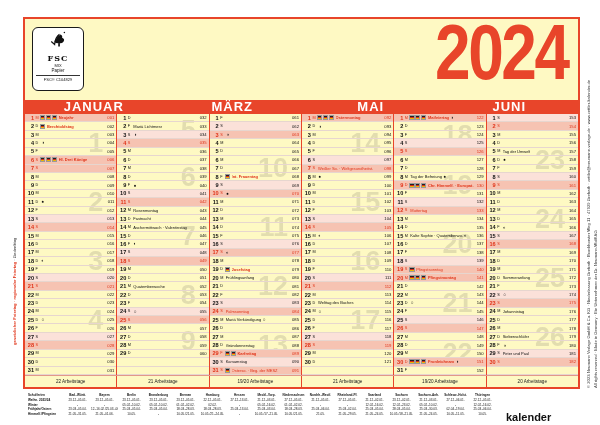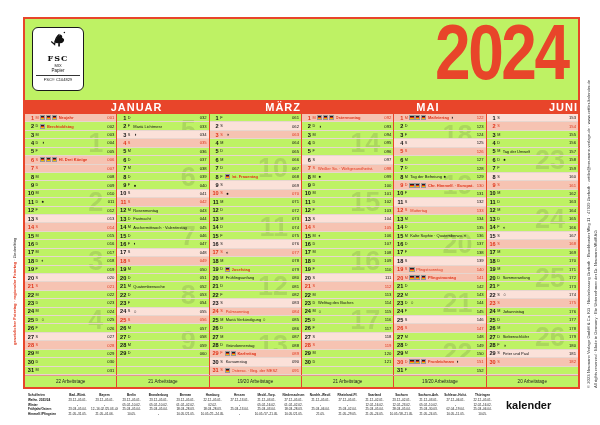--- a/index.html
+++ b/index.html
@@ -1,34 +1,34 @@
 <!DOCTYPE html>
 <html lang="de" style="--accent: #e8452a; --sunbg: #f6c3b2; --satbg: #fbe1d9; --redtx: #e03318;"><head>
 <meta charset="utf-8">
 <style>
   html,body{margin:0;padding:0;}
   body{width:600px;height:425px;background:#ffffff;font-family:"Liberation Sans",sans-serif;position:relative;overflow:hidden;}
   .page{position:absolute;inset:0;background:#fff;}
 
   
-  .frame{position:absolute;left:23px;top:17px;width:557px;height:372px;border:2px solid var(--accent);box-sizing:border-box;background:#bef264;}
+  .frame{position:absolute;left:23px;top:17px;width:557px;height:372px;border:2px solid var(--accent);box-sizing:border-box;background:#fef9c3;}
 
   
   .topstrip{position:absolute;left:0;top:0;width:100%;height:81px;}
   .fsc-box{position:absolute;left:7px;top:8px;width:52px;height:64px;border:1.3px solid #1a1a1a;border-radius:6px;box-sizing:border-box;text-align:center;padding-top:2px;background:#fff;}
   .fsc-tree{height:20px;}
   .fsc-name{font-family:"DejaVu Serif",serif;font-weight:bold;font-size:8px;letter-spacing:1px;line-height:1.1;color:#111;}
   .fsc-mix{font-size:4px;color:#111;line-height:1.3;}
   .fsc-papier{font-size:4.5px;color:#111;line-height:1.4;}
   .fsc-code{font-size:4px;color:#111;border-top:0.8px solid #333;margin:1px 3px 0 3px;padding-top:1px;}
   .year{position:absolute;right:10px;top:-6px;font-size:78px;font-weight:800;color:var(--accent);letter-spacing:-3px;transform:scale(0.82,1.0);transform-origin:right top;line-height:1;}
 
   
   .mheader{position:absolute;left:0;top:81px;width:100%;height:14px;background:var(--accent);display:flex;}
-  .mheader .mh-cell{flex:1;color:#fff;font-weight:bold;font-size:11px;letter-spacing:1px;text-align:right;line-height:14px;}
+  .mheader .mh-cell{flex:1;color:#fff;font-weight:bold;font-size:13px;letter-spacing:1px;text-align:center;line-height:14px;}
   .mheader .mh-cell + .mh-cell{border-left:1px solid #fff0;}
 
   
   .mbody{position:absolute;left:0;top:95px;width:100%;height:261px;display:flex;}
   .mcol{flex:1;position:relative;overflow:hidden;}
   .mcol + .mcol{border-left:0.8px solid var(--accent);}
   .days{position:absolute;inset:0;display:grid;grid-template-rows:repeat(31,1fr);}
   .row{display:flex;align-items:center;font-size:4.2px;color:#111;border-bottom:0.5px solid #e7d6cf;padding:0 2px 0 2px;position:relative;z-index:1;box-sizing:border-box;min-width:0;}
   .row .dnum{width:7px;font-weight:bold;font-size:5.6px;text-align:right;flex:none;}
   .row .dwd{width:4.5px;margin-left:1.5px;font-size:3.8px;flex:none;}
@@ -51,21 +51,21 @@
 
   
   .footer{position:absolute;left:28px;top:393px;display:grid;grid-template-columns:36px repeat(16,27px);line-height:1.55;}
   .f-cell{font-size:3.1px;color:#111;text-align:center;white-space:nowrap;overflow:hidden;}
   .f-head{font-weight:bold;}
   .f-label{text-align:left;font-weight:bold;}
 
   
   .zlogo{position:absolute;left:506px;top:396px;text-align:right;color:#101010;}
   .zlogo .z1{font-size:16px;font-weight:800;letter-spacing:0.5px;line-height:1;}
-  .zlogo .z2{font-size:11px;font-weight:bold;line-height:1;margin-top:4px;}
+  .zlogo .z2{font-size:11px;font-weight:bold;line-height:1;margin-top:16px;}
 
   
   .vtext{position:absolute;white-space:nowrap;transform-origin:left top;transform:rotate(-90deg);font-size:4.2px;color:#333;}
   .v-right1{left:586px;top:388px;}
   .v-right2{left:593px;top:388px;}
   .v-left{left:12px;top:345px;}
   .v-left .lg-red{color:var(--redtx);font-weight:bold;}
   .v-left .lg-black{color:#222;}
 </style>
 </head>

